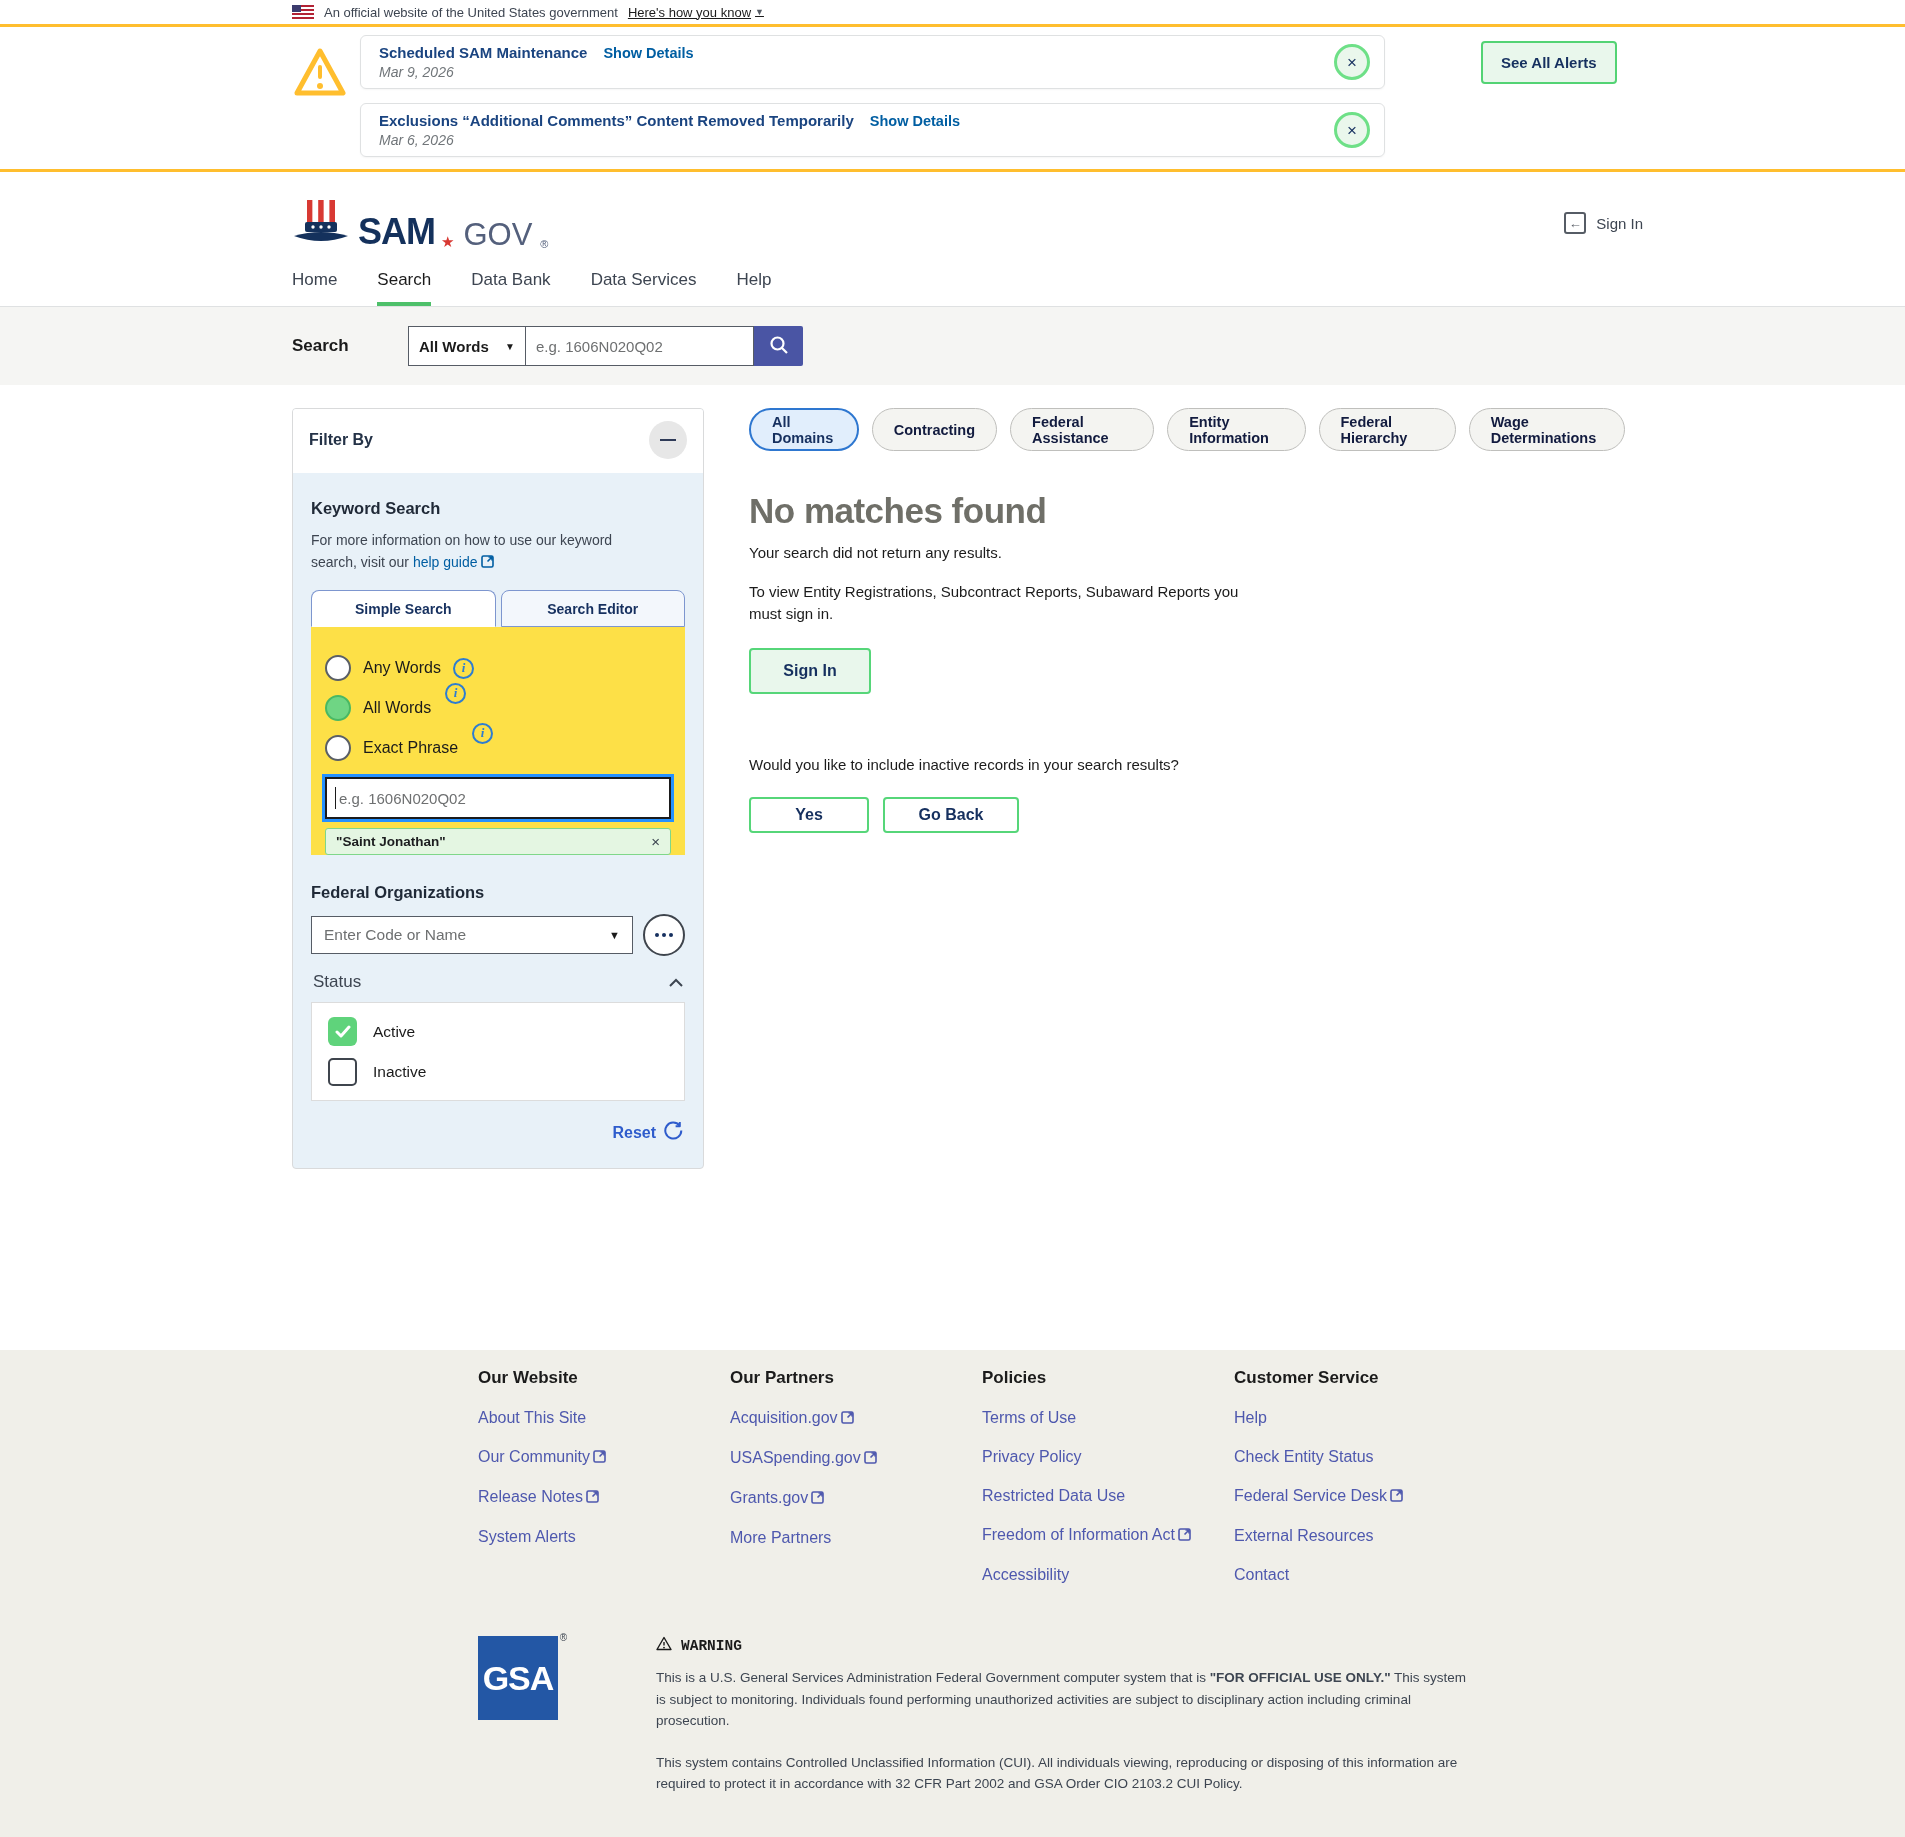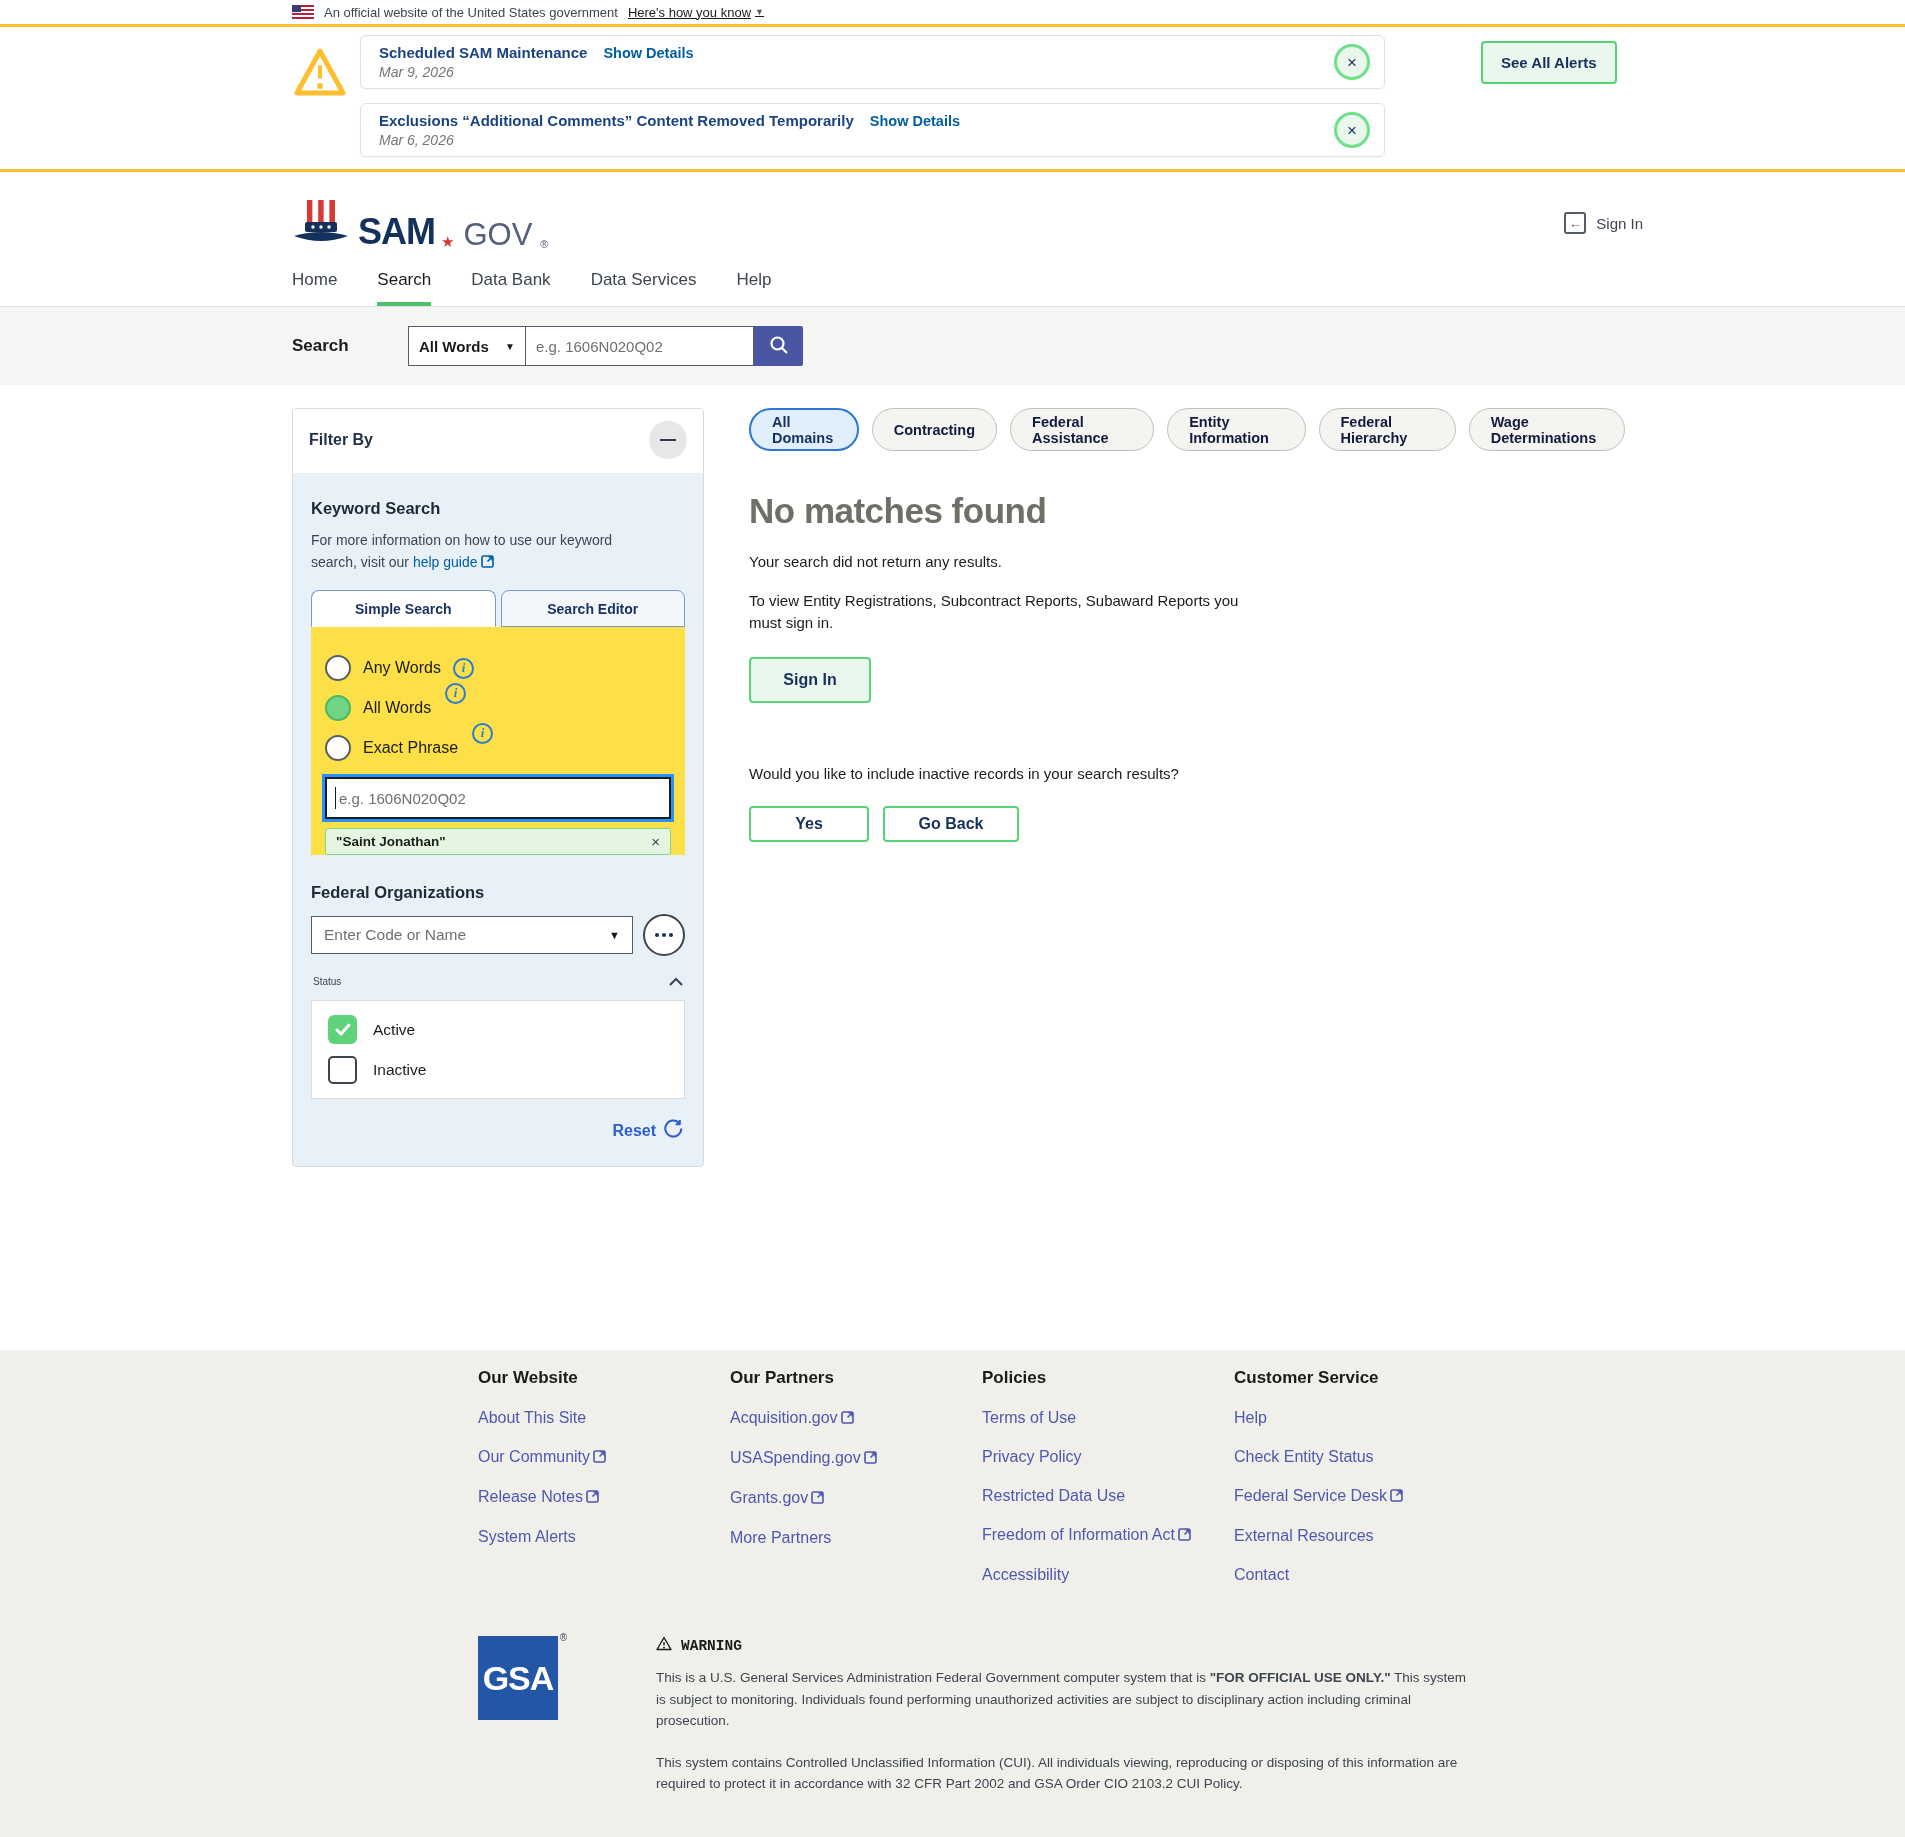--- a/index.html
+++ b/index.html
@@ -85,35 +85,35 @@
   .chip-x{color:#3d4551;font-size:15px;line-height:1;background:none;border:none}
 
   .fo-title{font-weight:bold;font-size:16.5px;color:#1f2937;margin:28px 0 12px}
   .org-row{display:flex;align-items:center;gap:10px}
   .org-input{flex:1;height:38px;background:#fff;border:1px solid #565c65;display:flex;align-items:center;justify-content:space-between;padding:16px 12px}
   .org-ph{color:#6e7071;font-size:15.5px}
   .org-chev{font-size:11px;color:#1b1b1b}
   .ellipsis-btn{width:42px;height:42px;border-radius:50%;border:2.5px solid #3f454d;background:#fff;display:flex;align-items:center;justify-content:center;gap:3px}
   .ellipsis-btn .dot{width:4px;height:4px;border-radius:50%;background:#16305f}
   .status-row{display:flex;justify-content:space-between;align-items:center;margin-top:16px;padding:0 2px}
-  .status-label{font-size:10px;color:#3d4551}
+  .status-label{font-size:17px;color:#3d4551}
   .status-box{background:#fff;border:1px solid #dcdcdc;margin-top:10px;padding:14px 16px;display:flex;flex-direction:column;gap:12px}
   .check-row{display:flex;align-items:center;gap:16px;font-size:15.5px}
   .cb{width:29px;height:29px;border-radius:6px;flex:0 0 29px;display:flex;align-items:center;justify-content:center}
   .cb.checked{background:#5fd37b}
   .cb.un{background:#fff;border:2px solid #3f454d;border-radius:5px;width:28px;height:28px}
   .reset-row{display:flex;justify-content:flex-end;align-items:center;gap:8px;margin:20px 2px 10px 0}
   .reset-link{font-weight:bold;font-size:16px;color:#2e5ccc}
 
   
   .results{flex:1;padding-right:280px}
   .pills{display:flex;gap:13px;margin-bottom:40px}
   .pill{height:43px;padding:0 21px;border-radius:22px;display:flex;align-items:center;font-weight:bold;font-size:14.5px;color:#121b3f;background:#f4f4f1;border:1px solid #bfbfbc}
   .pill.active{background:#e1eefc;border:2px solid #2e77d0;color:#16305f}
-  .nm-title{font-size:35px;font-weight:bold;color:#6f6f68;letter-spacing:-.5px;margin:6px 0 20px}
+  .nm-title{font-size:35px;font-weight:bold;color:#6f6f68;letter-spacing:-.5px;margin:6px 0 11px}
   .nm-p{font-size:15px;color:#1b1b1b;margin-bottom:17px;line-height:1.45}
   .nm-p.narrow{max-width:500px;margin-bottom:24px}
   .btn-green{height:46px;background:#e9f7ec;border:2px solid #56d679;border-radius:4px;font-weight:bold;font-size:16px;color:#16305f;padding:0 10px}
   .signin-btn{width:122px;margin-bottom:62px}
   .question{font-size:15px;margin-bottom:24px}
   .btn-row{display:flex;gap:14px}
   .btn-white{height:36px;background:#fff;border:2px solid #56d679;border-radius:4px;font-weight:bold;font-size:16px;color:#16305f}
   .yes-btn{width:120px}
   .goback-btn{width:136px}
 

